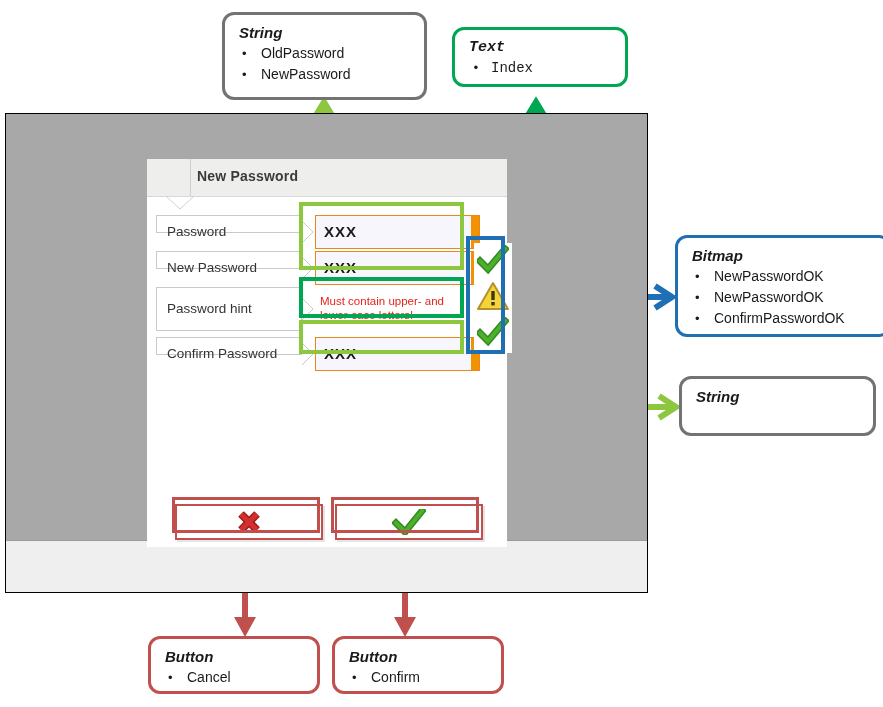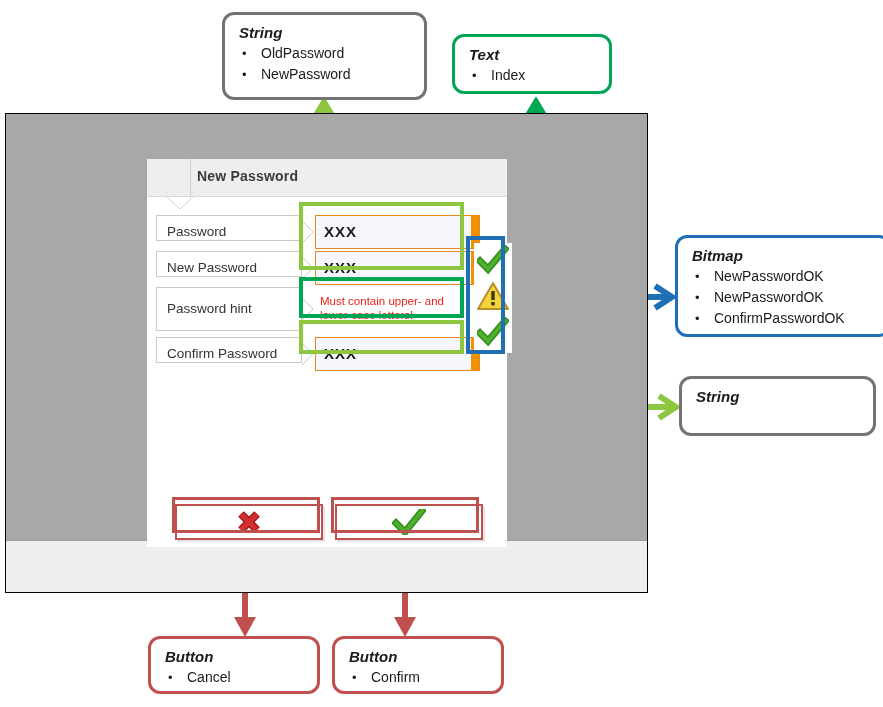--- a/index.html
+++ b/index.html
@@ -49,21 +49,21 @@
   }
   .dlg-notch{
     position:absolute;left:20px;top:38px;width:26px;height:13px;
     overflow:hidden;
   }
   .dlg-notch svg{display:block;}
 
   
   .row{position:absolute;left:9px;}
   .lbl-box{
-    position:absolute;left:0;top:0;width:146px;height:26px;
+    position:absolute;left:0;top:0;width:146px;height:18px;
     border:1px solid #c9c9c9;background:#ffffff;
     box-sizing:border-box;
   }
   .lbl-text{
     position:absolute;left:10px;top:8px;
     font-size:13.5px;color:#333333;white-space:nowrap;
   }
   .lbl-point{
     position:absolute;left:146px;top:6px;width:12px;height:22px;
   }
@@ -294,21 +294,21 @@
   <div style="position:absolute;left:331px;top:497px;width:148px;height:36px;border:3px solid #c0504d;box-sizing:border-box;"></div>
 
   <div class="callout c-lightgreen" style="left:222px;top:12px;width:205px;height:88px;">
     <div class="c-title">String</div>
     <ul>
       <li>OldPassword</li>
       <li>NewPassword</li>
     </ul>
   </div>
 
-  <div class="callout c-green" style="left:452px;top:34px;width:160px;height:60px;">
+  <div class="callout c-green" style="left:452px;top:27px;width:176px;height:60px;font-family:Liberation Mono, monospace;">
     <div class="c-title">Text</div>
     <ul>
       <li>Index</li>
     </ul>
   </div>
 
   <div class="callout c-blue" style="left:675px;top:235px;width:216px;height:102px;">
     <div class="c-title">Bitmap</div>
     <ul>
       <li>NewPasswordOK</li>

